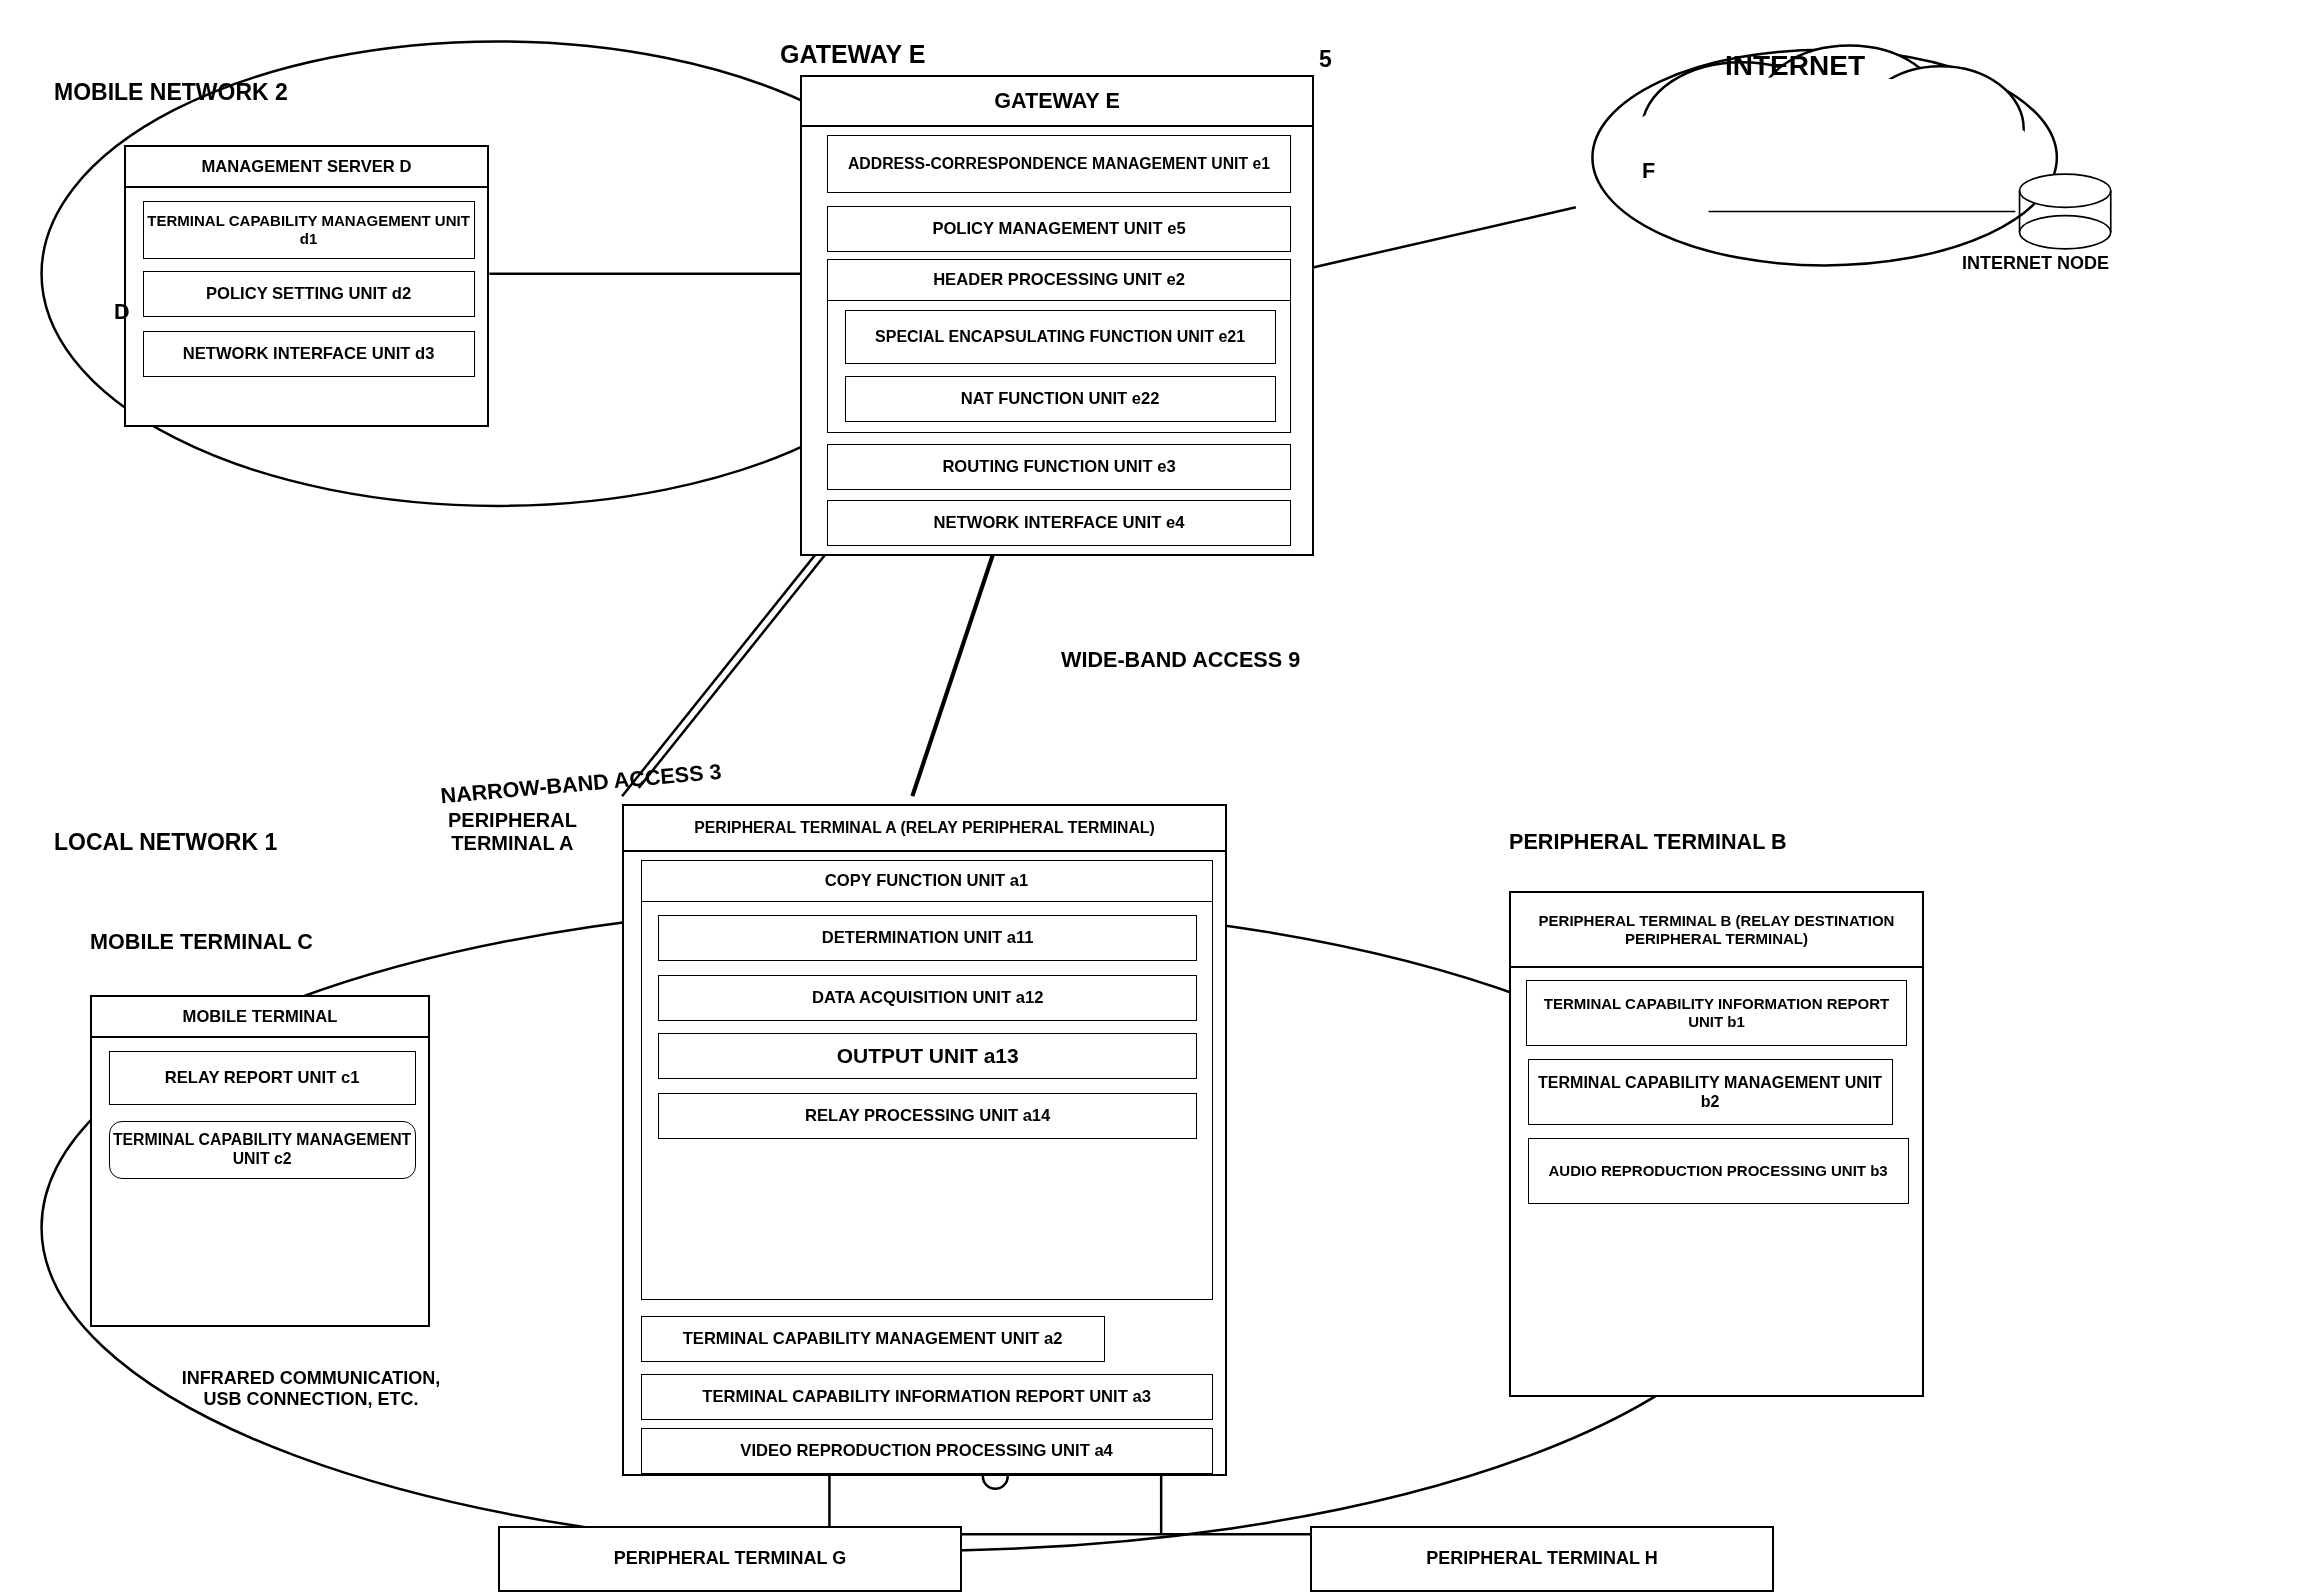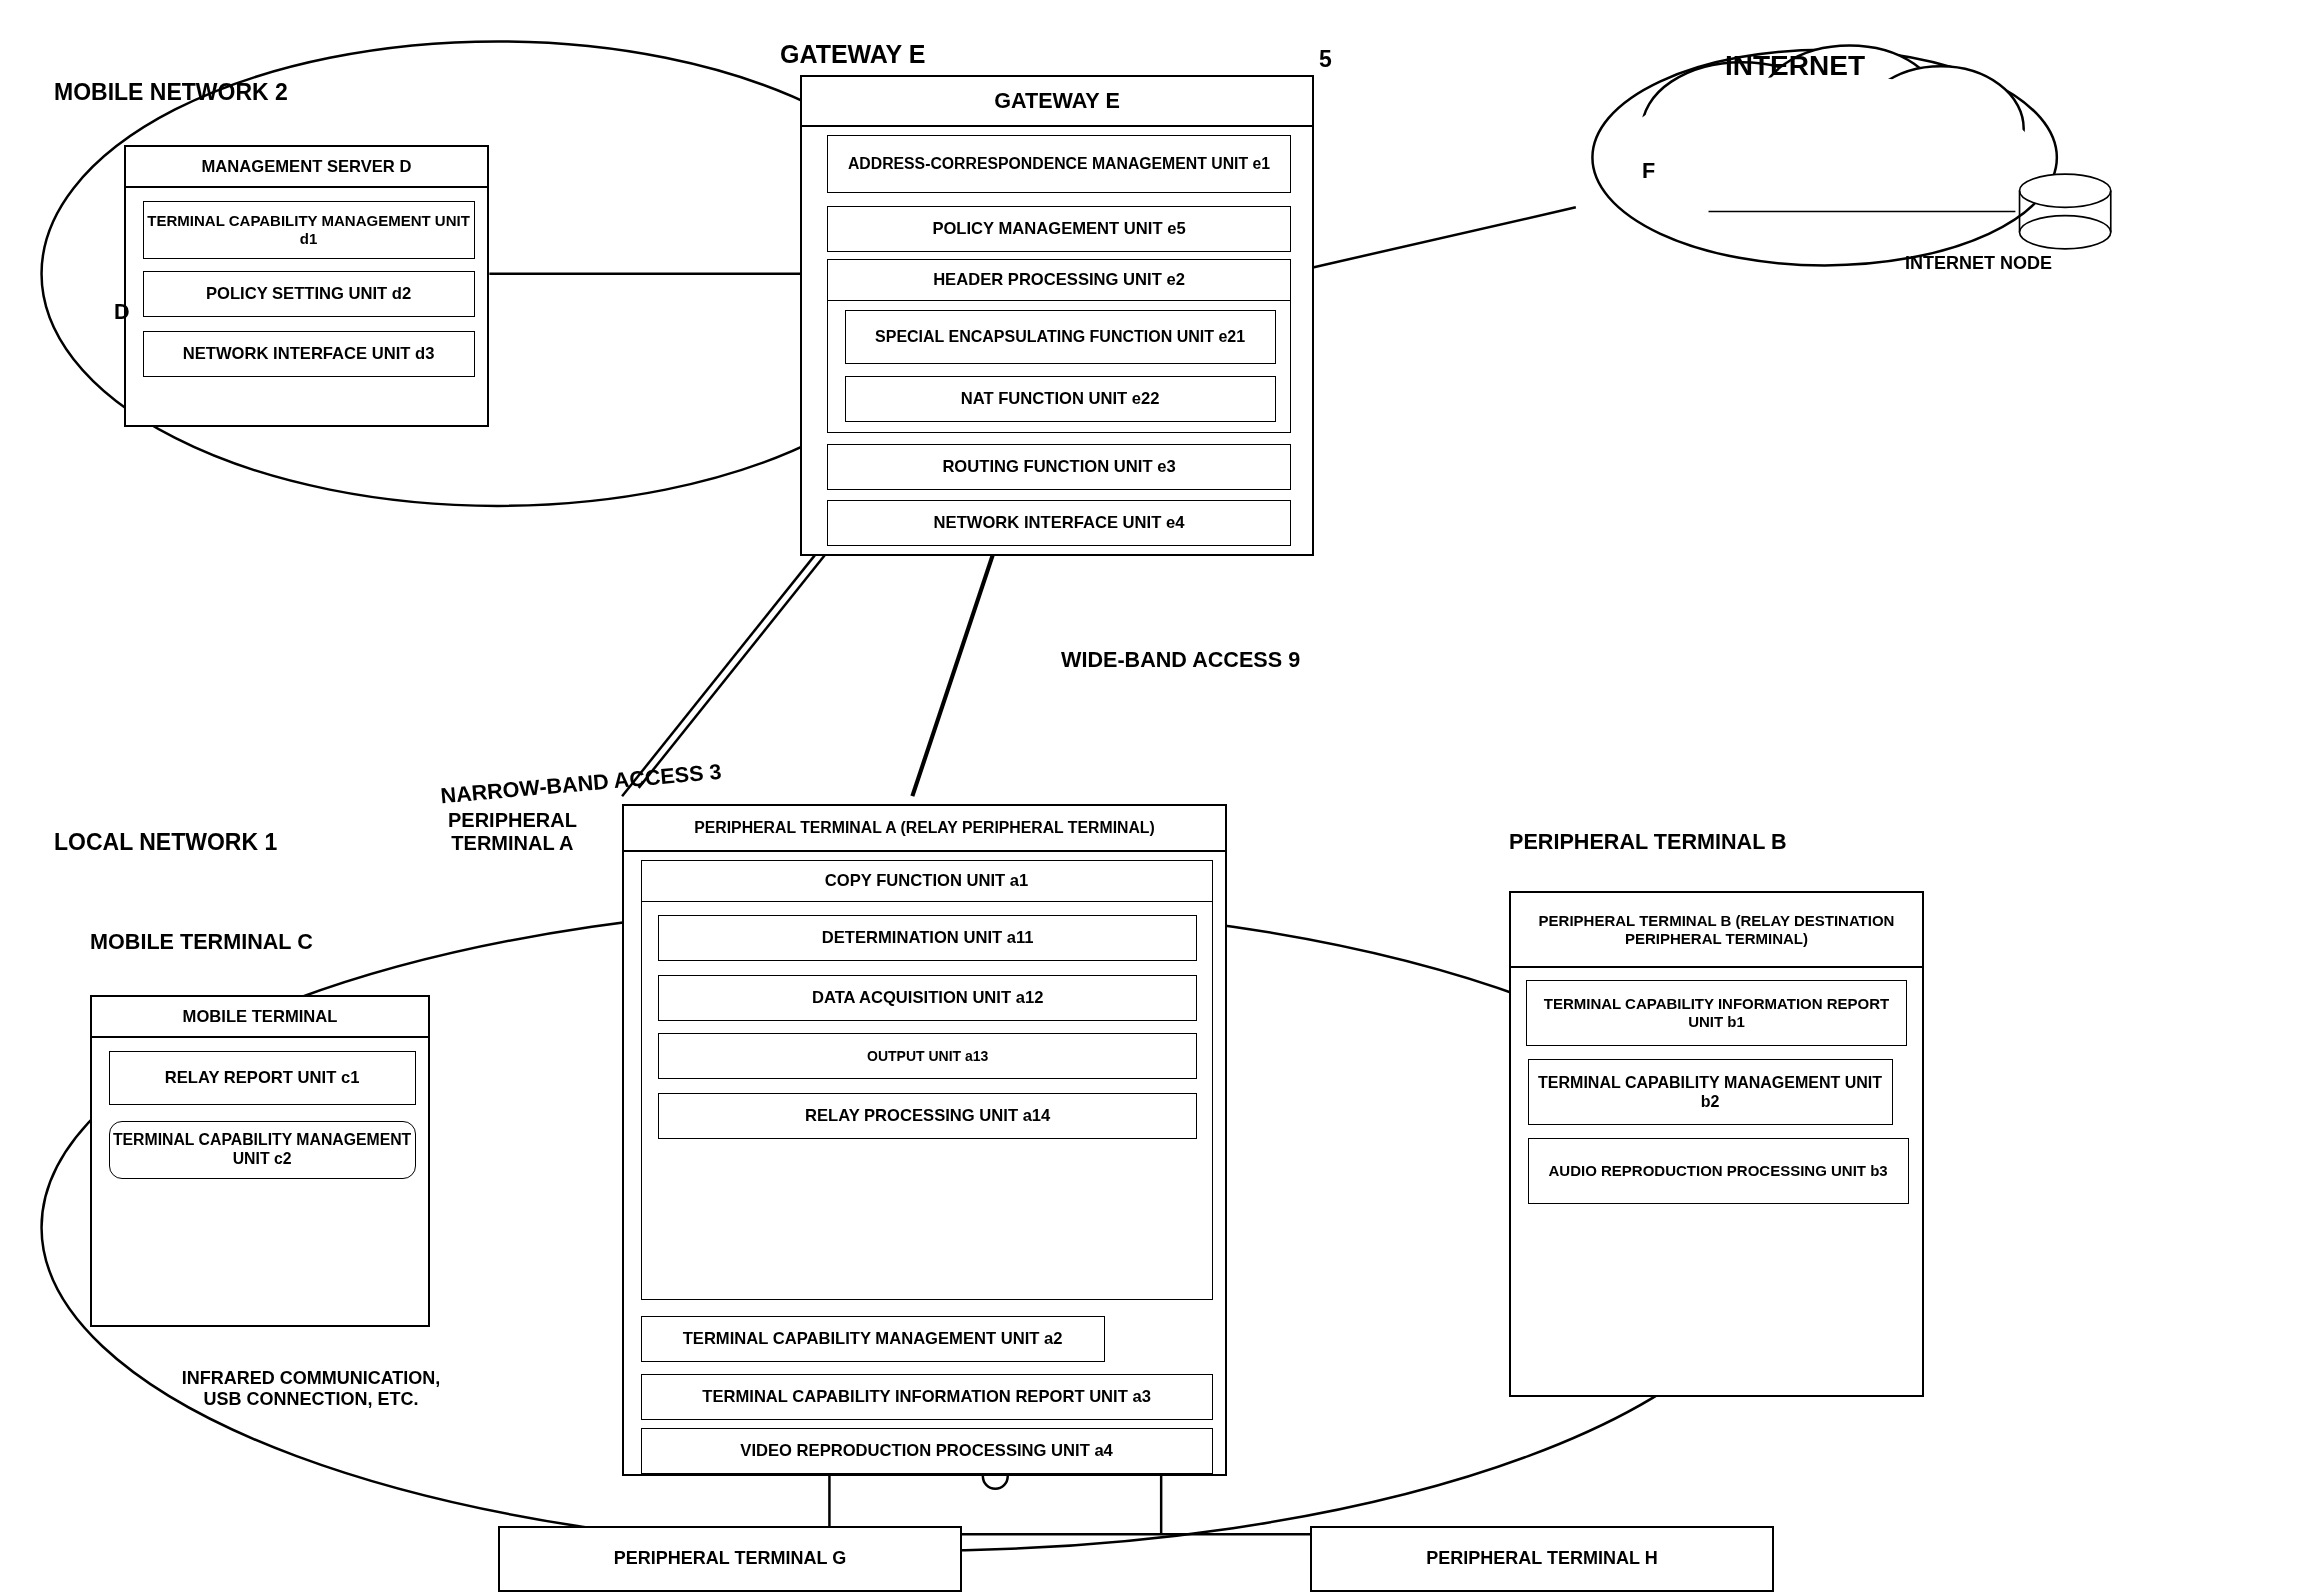--- a/index.html
+++ b/index.html
@@ -130,21 +130,21 @@
 
     <div class="box-thin" style="left:25px; top:423px; width:464px; height:46px; font-size:16.6px;">NETWORK INTERFACE UNIT  e4</div>
   </div>
 
   <div class="label" style="left:1319px; top:46px; font-size:23px;">5</div>
 
   <div class="label" style="left:1725px; top:50px; font-size:28px; font-weight:bold;">INTERNET</div>
 
   <div class="label" style="left:1642px; top:158px; font-size:21.6px;">F</div>
 
-  <div class="label" style="left:1886px; top:253px; font-size:18px; text-align:right; width:166px;">INTERNET NODE</div>
+  <div class="label" style="left:1962px; top:253px; font-size:18px; text-align:left; width:166px;">INTERNET NODE</div>
 
   <div class="label" style="left:54px; top:79px; font-size:23px;">MOBILE NETWORK  2</div>
 
   <div class="outer-box" style="left:124px; top:145px; width:365px; height:282px; border:2.5px solid #000;">
 
     <div class="box" style="left:0; top:0; width:100%; height:41px; border:none; border-bottom:2.5px solid #000; font-size:16.6px;">MANAGEMENT SERVER D</div>
 
     <div class="box-thin" style="left:16.6px; top:54px; width:332px; height:58px; font-size:15px;">TERMINAL CAPABILITY
 MANAGEMENT UNIT  d1</div>
 
@@ -168,21 +168,21 @@
 
     <div class="box" style="left:0; top:0; width:100%; height:46px; border:none; border-bottom:2.5px solid #000; font-size:15.8px;">PERIPHERAL TERMINAL A (RELAY PERIPHERAL TERMINAL)</div>
 
     <div style="position:absolute; left:16.6px; top:54px; width:572px; height:440px; border:1.7px solid #000;">
       <div class="box" style="position:relative; left:0; top:0; width:100%; height:41px; border:none; border-bottom:1.7px solid #000; font-size:16.6px;">COPY FUNCTION UNIT  a1</div>
 
       <div class="box-thin" style="position:absolute; left:16.6px; top:54px; width:539px; height:46px; font-size:16.6px;">DETERMINATION UNIT  a11</div>
 
       <div class="box-thin" style="position:absolute; left:16.6px; top:114px; width:539px; height:46px; font-size:16.6px;">DATA ACQUISITION UNIT  a12</div>
 
-      <div class="box-thin" style="position:absolute; left:16.6px; top:172px; width:539px; height:46px; font-size:14px;">OUTPUT UNIT  a13</div>
+      <div class="box-thin" style="position:absolute; left:16.6px; top:172px; width:539px; height:46px; font-size:21px;">OUTPUT UNIT  a13</div>
 
       <div class="box-thin" style="position:absolute; left:16.6px; top:232px; width:539px; height:46px; font-size:16.6px;">RELAY PROCESSING UNIT  a14</div>
     </div>
 
     <div class="box-thin" style="left:16.6px; top:510px; width:464px; height:46px; font-size:16.6px;">TERMINAL CAPABILITY MANAGEMENT UNIT  a2</div>
 
     <div class="box-thin" style="left:16.6px; top:568px; width:572px; height:46px; font-size:16.6px;">TERMINAL CAPABILITY INFORMATION REPORT UNIT  a3</div>
 
     <div class="box-thin" style="left:16.6px; top:622px; width:572px; height:46px; font-size:16.6px;">VIDEO REPRODUCTION PROCESSING UNIT  a4</div>
   </div>

